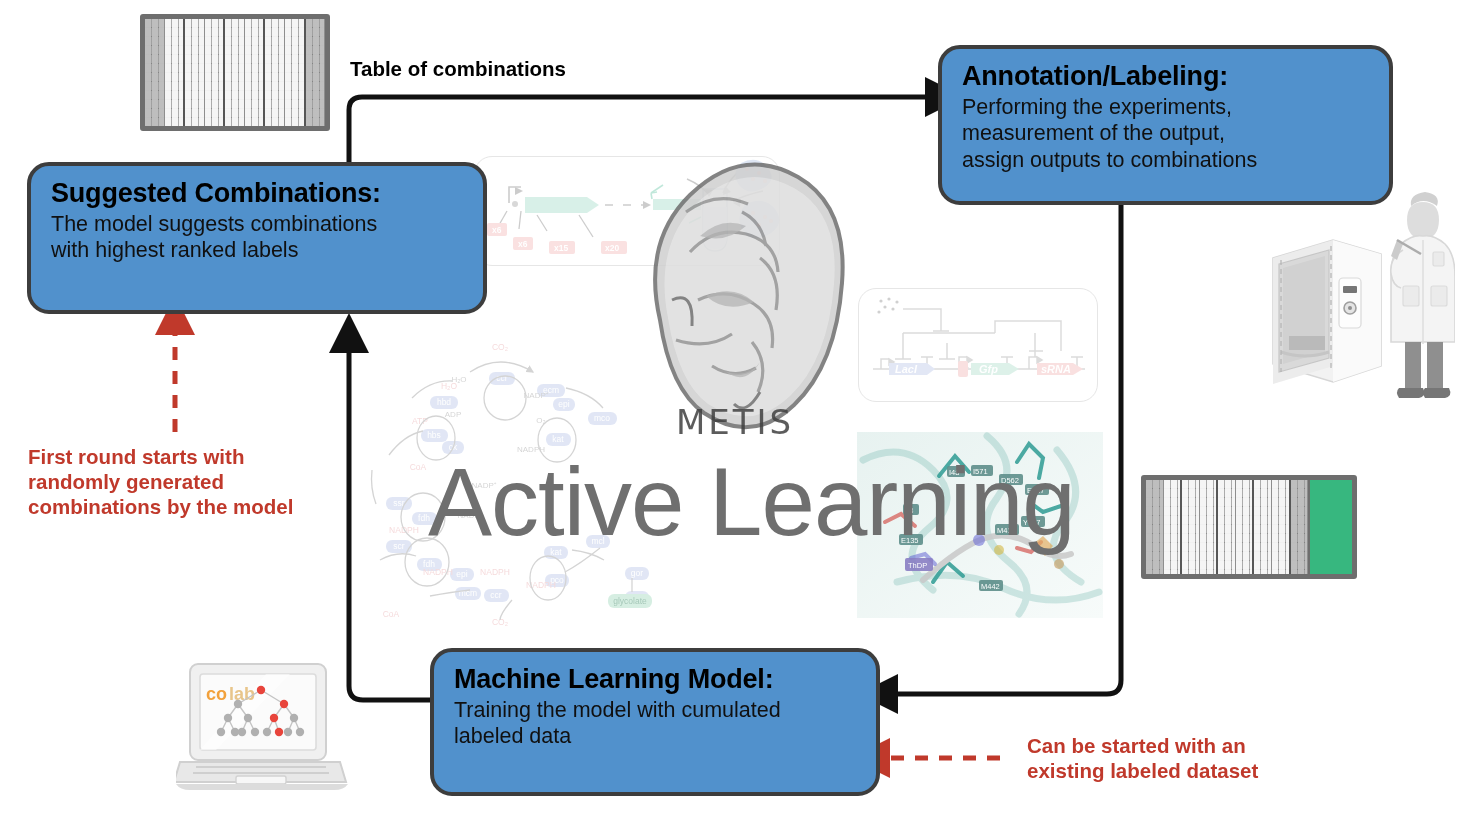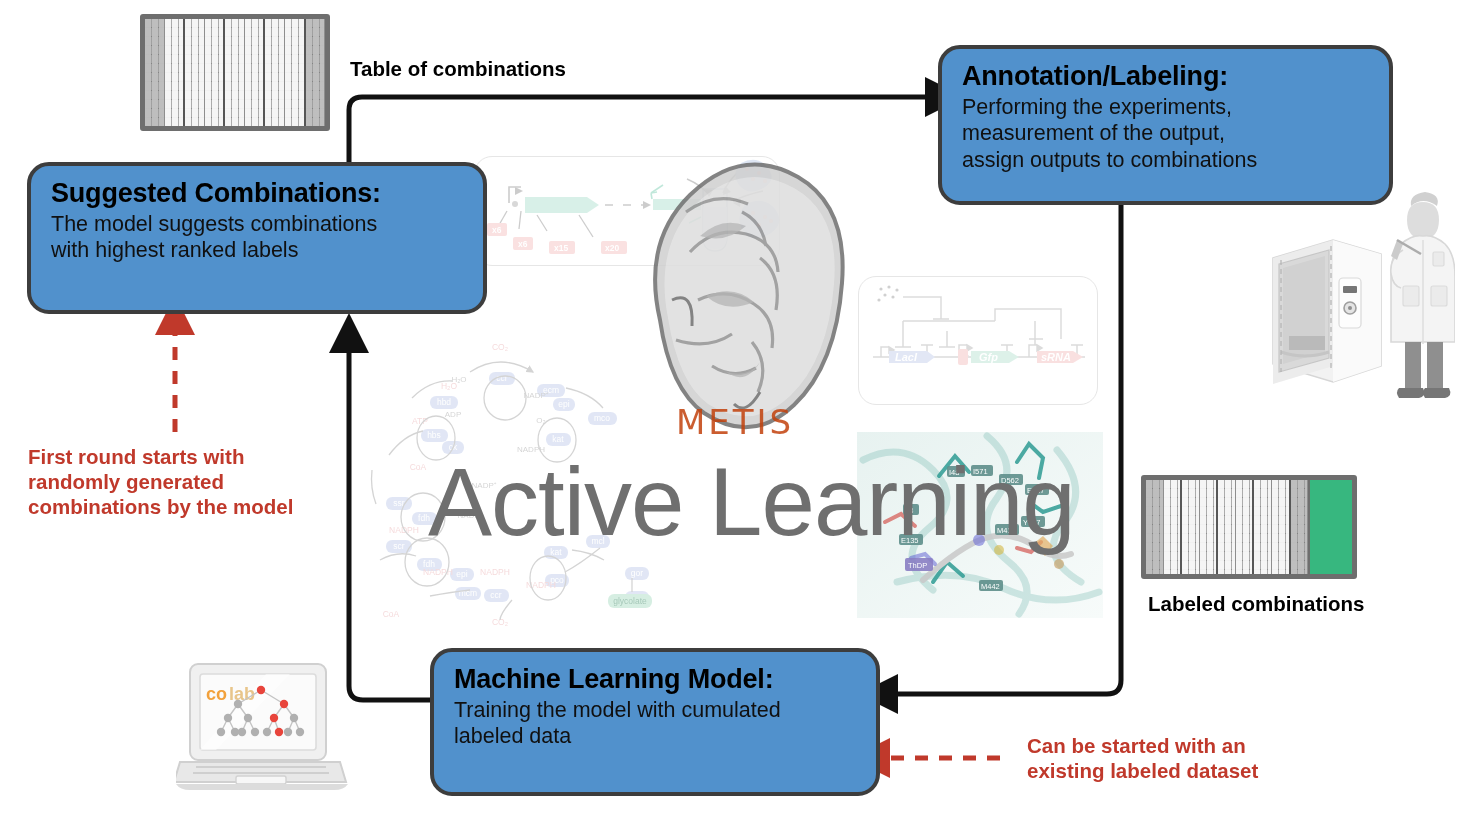--- a/index.html
+++ b/index.html
@@ -76,21 +76,21 @@
     font-size: 96px;
     font-weight: normal;
     color: #6f6f6f;
     letter-spacing: -1px;
     white-space: nowrap;
     z-index: 3;
   }
   .metis-label {
     position: absolute;
     font-size: 34px;
-    color: #c2410c;
+    color: #404040;
     letter-spacing: 3px;
     font-family: "DejaVu Sans", sans-serif;
     white-space: nowrap;
     z-index: 3;
     opacity: 0.85;
   }
 
   
   .gridtable {
     position: absolute;
@@ -351,21 +351,21 @@
             <circle cx="290" cy="24" r="2"></circle>
           <circle cx="278" cy="56" r="2"></circle>
             <circle cx="290" cy="60" r="2"></circle>
           <circle cx="284" cy="68" r="2"></circle>
             <circle cx="296" cy="64" r="2"></circle>
         </g>
       </g>
     </svg>
   </div>
 
-  <div class="illus-card" style="left:858px; top:232px; width:240x; width:240px; height:129px;">
+  <div class="illus-card" style="left:858px; top:244px; width:240x; width:240px; height:114px;">
     <svg width="240" height="114" viewBox="0 0 240 114">
       <g opacity="0.35">
         <g fill="#7b7b7b">
           <circle cx="22" cy="12" r="1.6"></circle>
             <circle cx="30" cy="10" r="1.6"></circle>
           <circle cx="38" cy="13" r="1.6"></circle>
             <circle cx="26" cy="18" r="1.6"></circle>
           <circle cx="34" cy="20" r="1.6"></circle>
             <circle cx="20" cy="23" r="1.6"></circle>
         </g>
@@ -589,21 +589,20 @@
 
   <div class="pbox" style="left:938px; top:45px; width:455px; height:160px;">
     <div class="ptitle">Annotation/Labeling:</div>
     <div class="pbody">Performing the experiments,
 measurement of the output,
 assign outputs to combinations</div>
   </div>
 
   <div class="caption" style="left:350px; top:57px;">Table of combinations</div>
 
-  <div class="caption" style="left:1148px; top:592px;">Labeled combinations</div>
 
   <div class="rednote" style="left:28px; top:444px; width:330px;">First round starts with
 randomly generated
 combinations by the model</div>
 
   <div class="rednote" style="left:1027px; top:733px; width:340px;">Can be started with an
 existing labeled dataset</div>
 
 </div>
 

